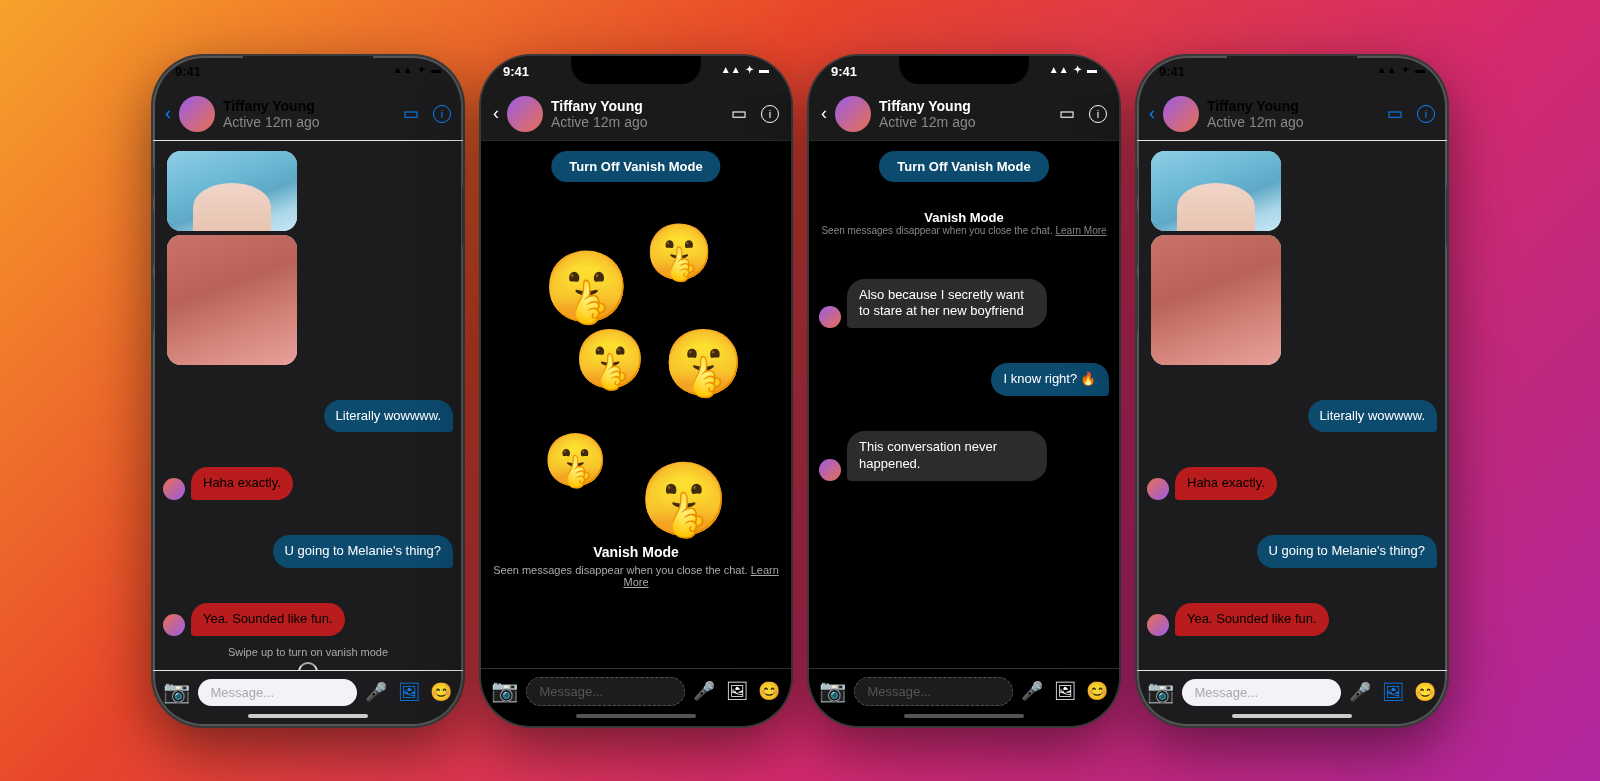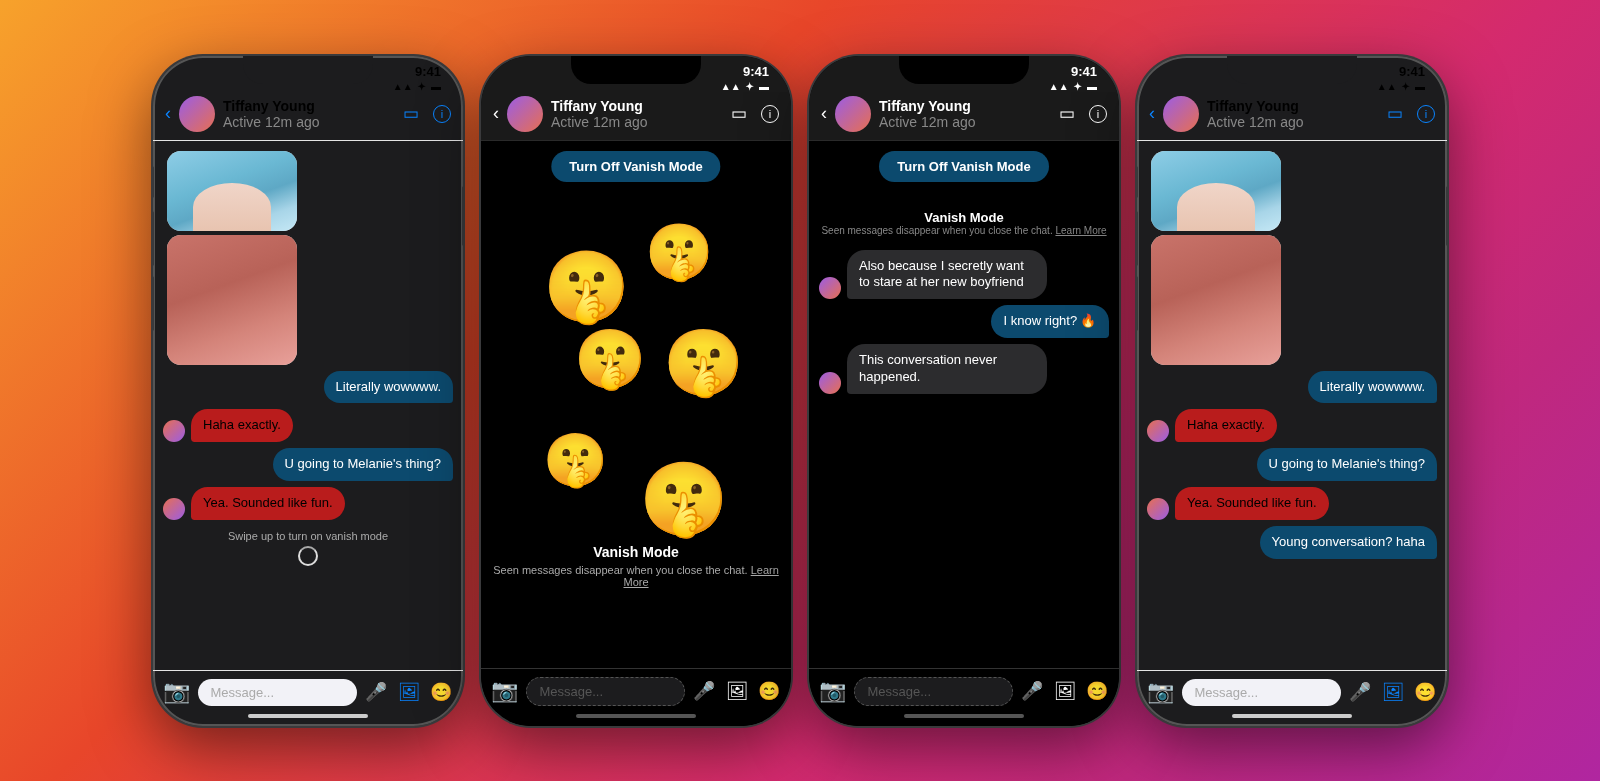--- a/index.html
+++ b/index.html
@@ -37,28 +37,27 @@
       height: 28px;
       background: #1c1c1e;
       border-radius: 0 0 20px 20px;
       z-index: 100;
     }
 
     
     .status-bar {
       display: flex;
       justify-content: space-between;
-      align-items: flex-end;
+      align-items: flex-start;
       padding: 8px 22px 0;
       height: 36px;
       font-size: 11px;
       font-weight: 600;
       position: relative;
       z-index: 50;
-      flex-direction: column;
     }
     .status-bar.light { color: #000; }
     .status-bar.dark { color: #fff; }
 
     .status-time { font-size: 13px; font-weight: 700; }
     .status-icons { display: flex; gap: 5px; align-items: center; font-size: 10px; }
 
     
     .chat-header {
       display: flex;
@@ -114,20 +113,21 @@
     }
     .img-bubble.tall {
       height: 130px;
     }
 
     
     .bubble-row {
       display: flex;
       align-items: flex-end;
       gap: 6px;
+      margin-top: 29px;
     }
     .bubble-row.right { justify-content: flex-end; }
 
     .mini-avatar {
       width: 22px;
       height: 22px;
       border-radius: 50%;
       background: linear-gradient(135deg, #e76f51, #9b5de5);
       flex-shrink: 0;
     }

